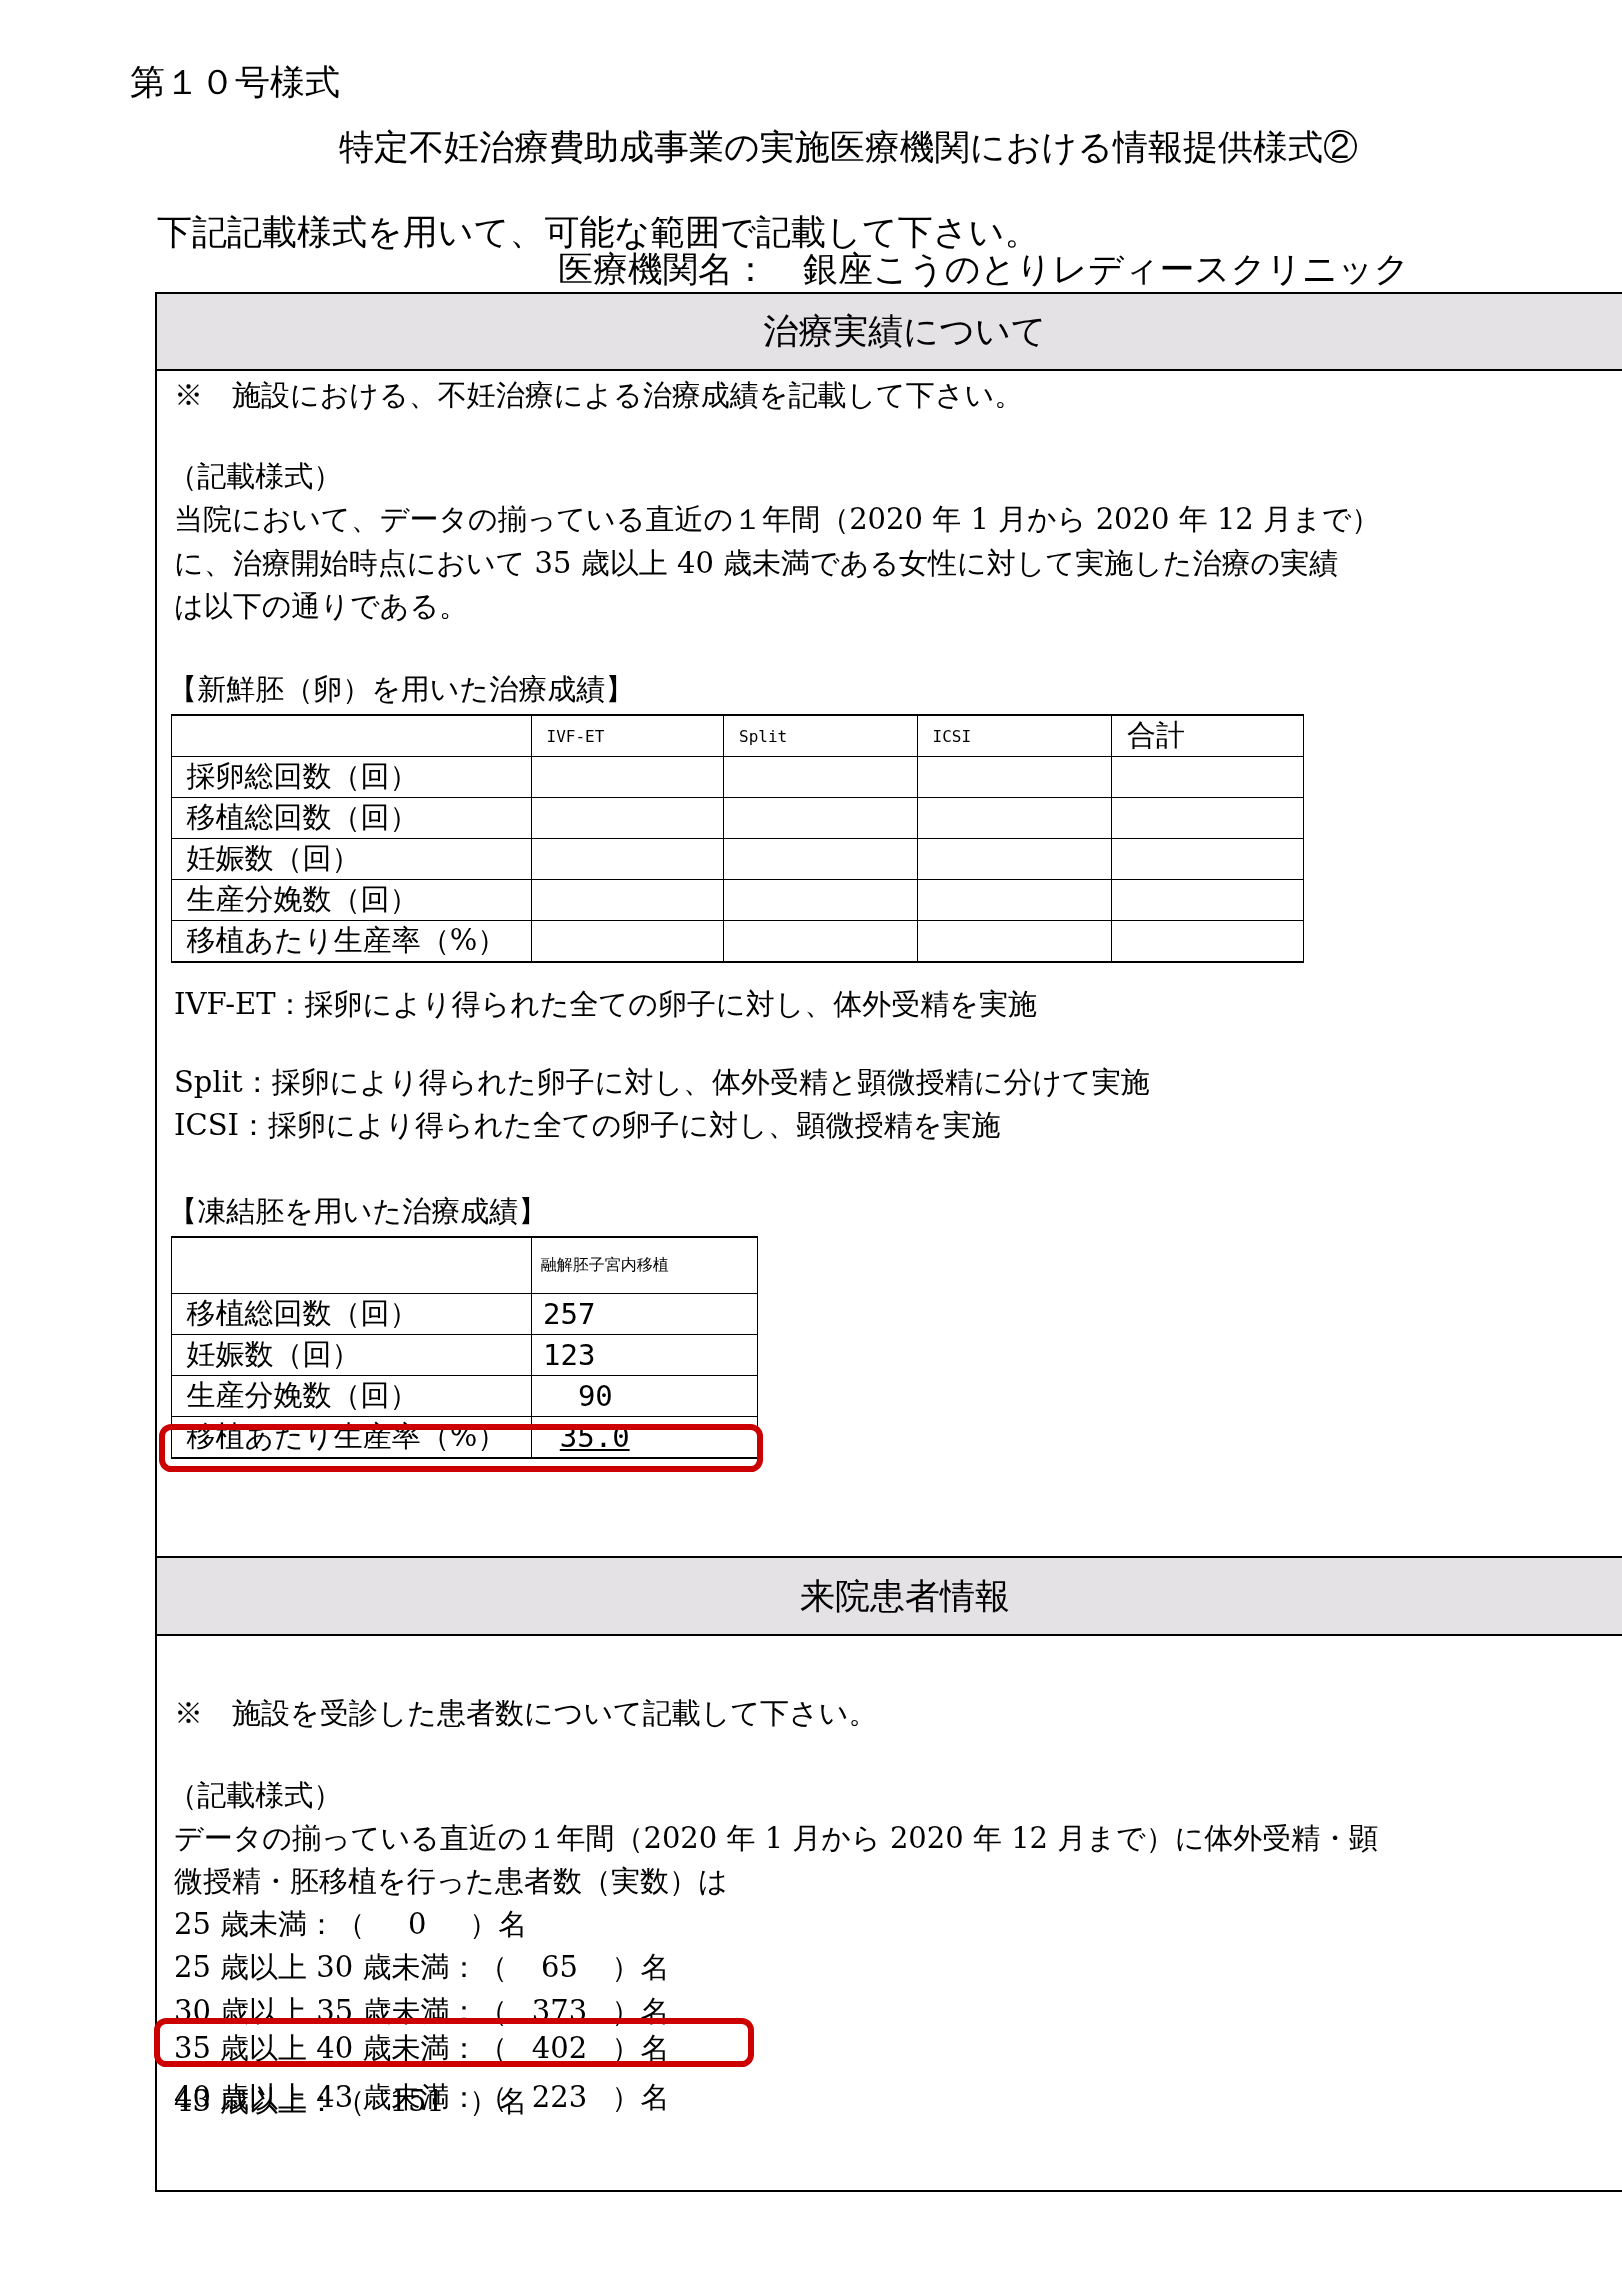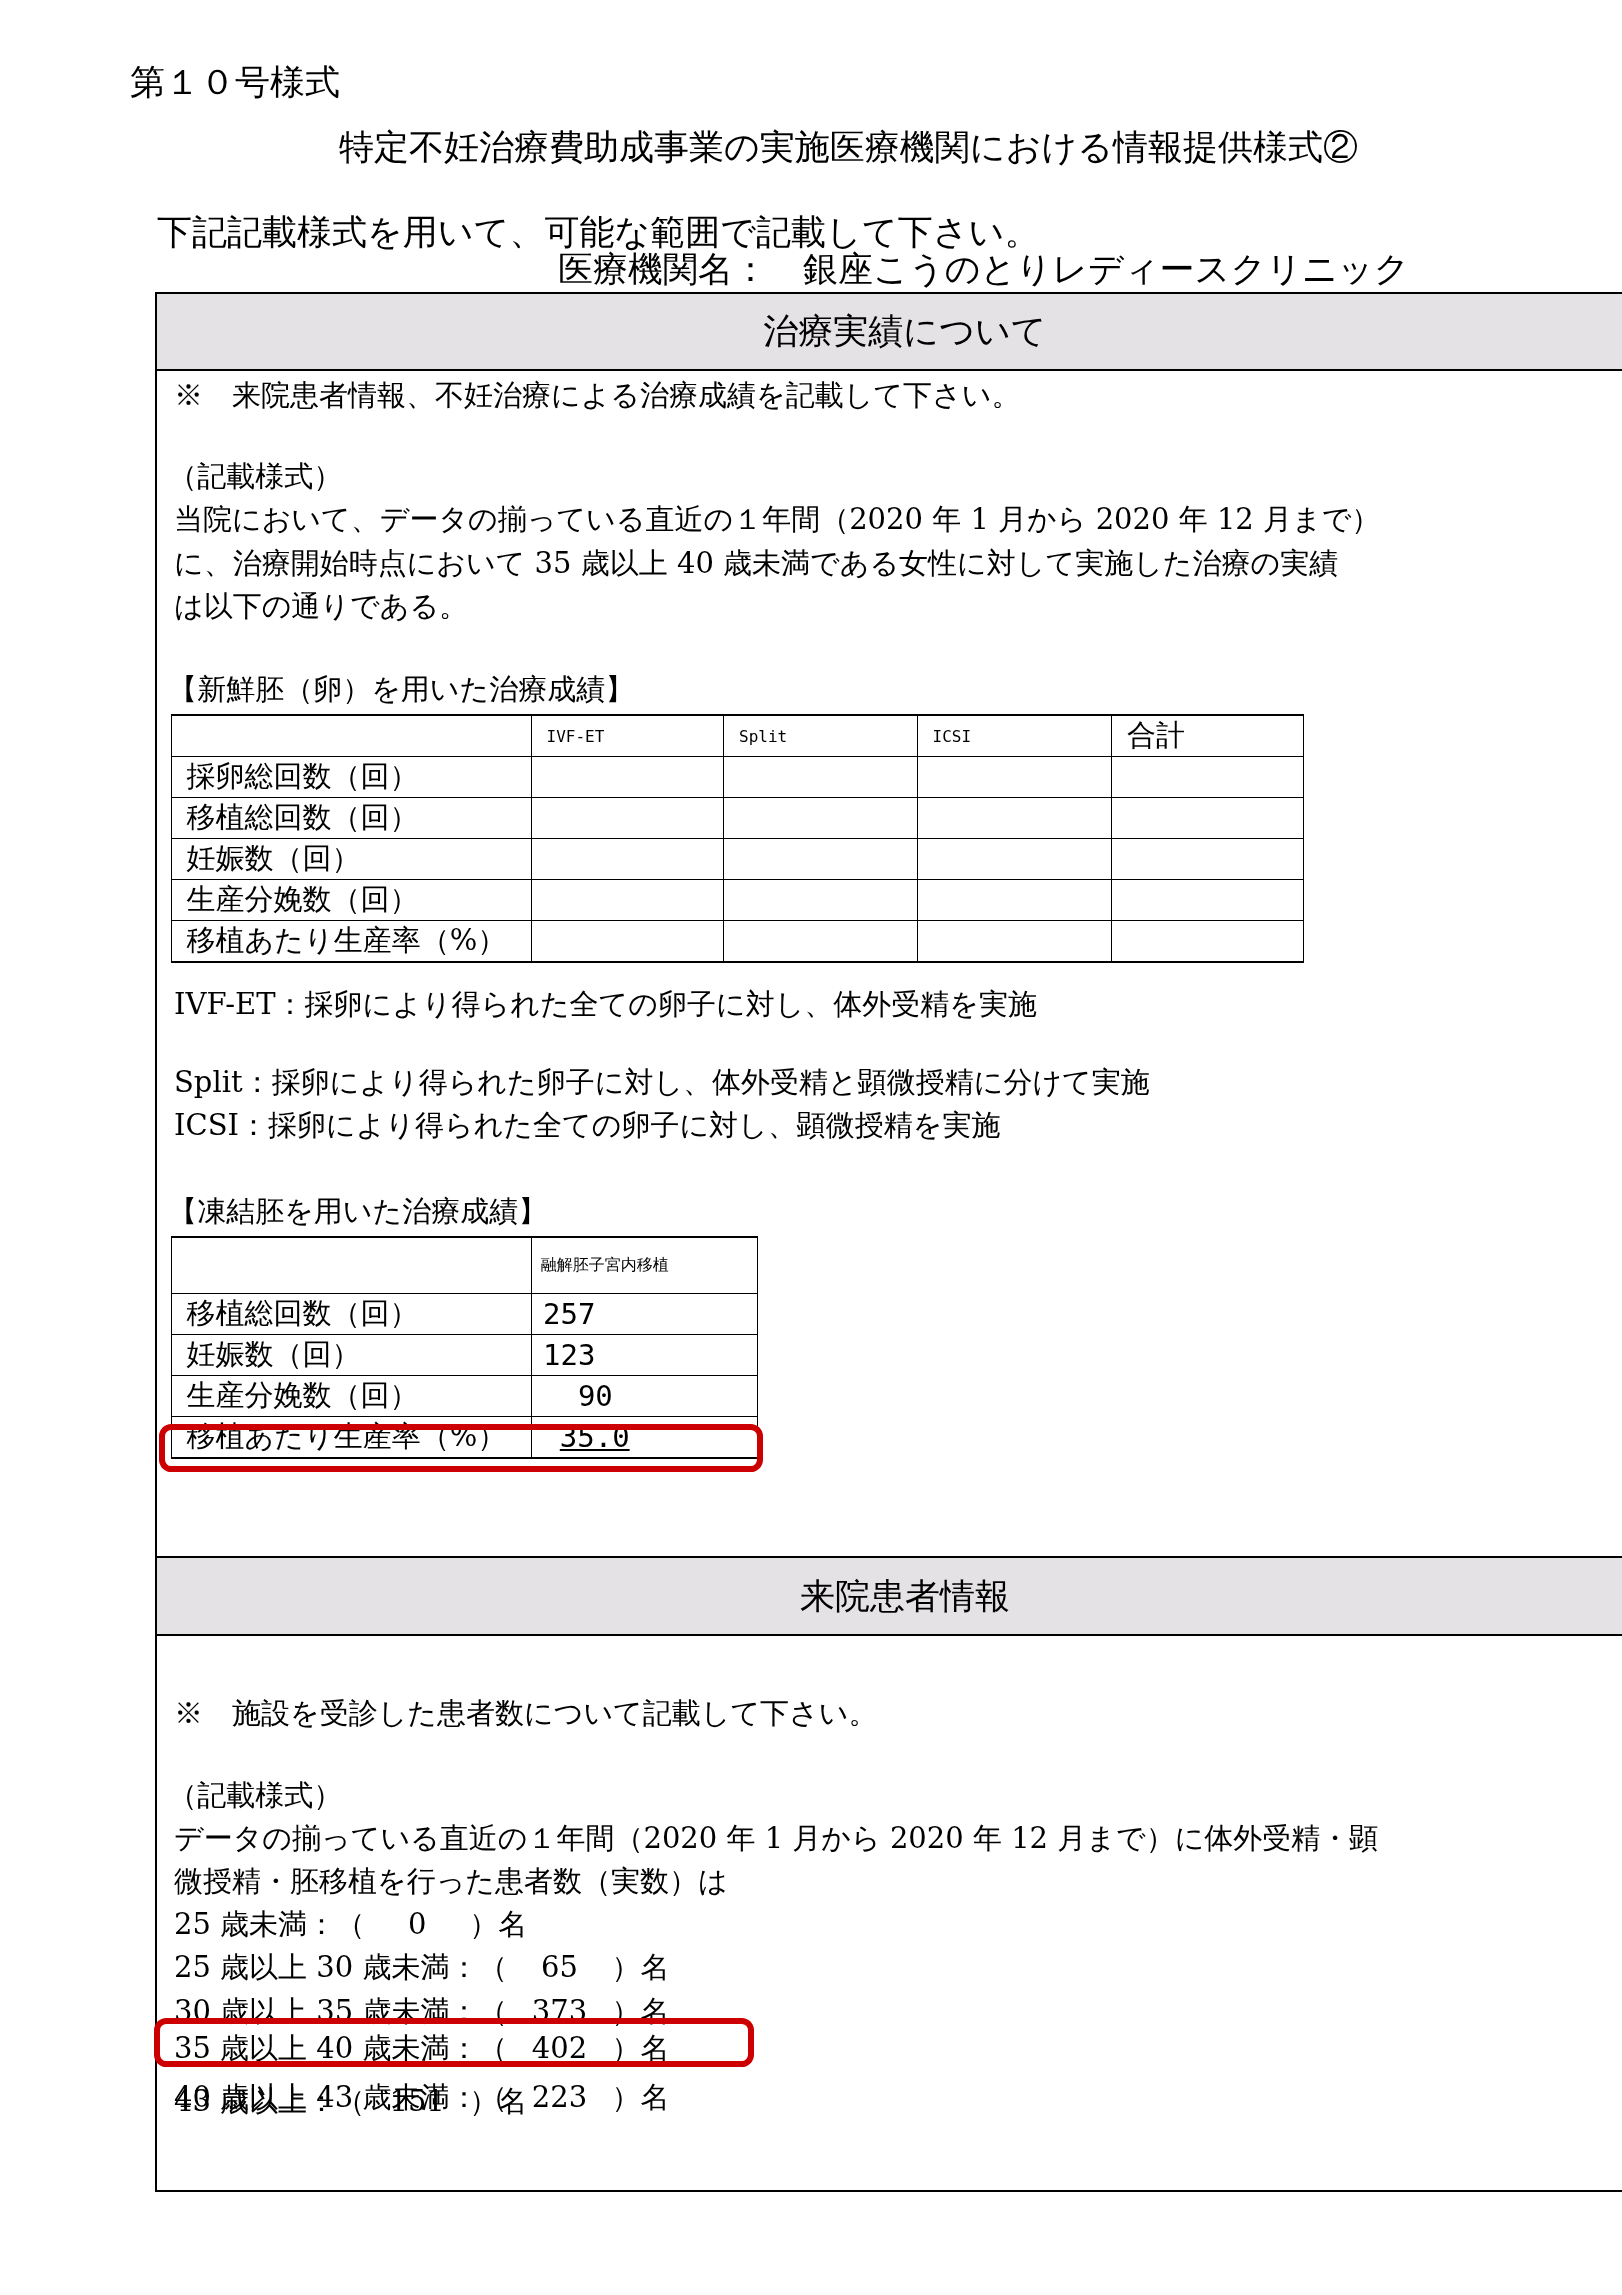--- a/index.html
+++ b/index.html
@@ -34,21 +34,21 @@
 <div class="abs t clinic">
   <span>医療機関名：</span>　<span>銀座こうのとりレディースクリニック</span>
 </div>
 
 <div class="abs outer">
 
   <div class="hdr hdr1">
     <span class="t">治療実績について</span>
   </div>
 
-  <div class="line" style="top:87px;">※　来院患者情報、不妊治療による治療成績を記載して下さい。</div>
+  <div class="line" style="top:87px;">※　施設における、不妊治療による治療成績を記載して下さい。</div>
   <div class="line" style="top:168px;left:11.2px;">（記載様式）</div>
   <div class="line" style="top:211px;">当院において、データの揃っている直近の１年間（2020 年 1 月から 2020 年 12 月まで）</div>
   <div class="line" style="top:255px;">に、治療開始時点において 35 歳以上 40 歳未満である女性に対して実施した治療の実績</div>
   <div class="line" style="top:298px;">は以下の通りである。</div>
 
   <div class="line" style="top:381px;left:11.2px;">【新鮮胚（卵）を用いた治療成績】</div>
 
   <table class="grid" style="left:14px;top:420px;width:1133px;">
     <colgroup>
         <col style="width:360px">

